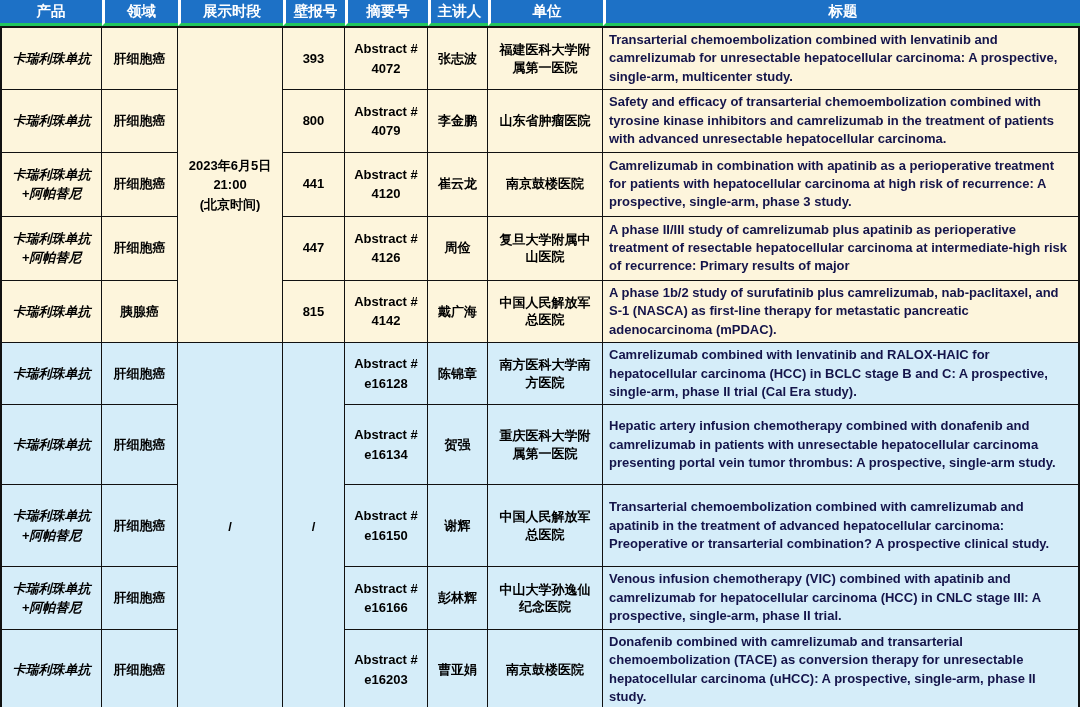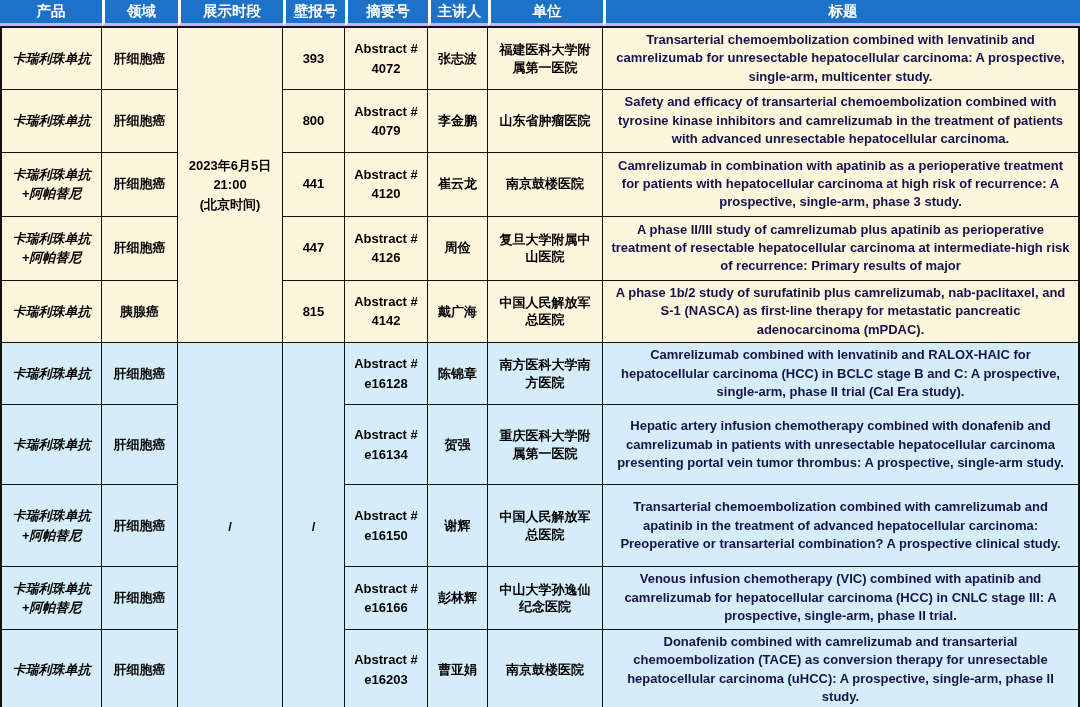--- a/index.html
+++ b/index.html
@@ -20,42 +20,42 @@
     width:1080px;table-layout:fixed;
     border-collapse:separate;border-spacing:0;
   }
   
   thead th{
     background:var(--header-bg);
     color:var(--header-text);
     font-size:14.5px;font-weight:bold;
     height:21px;padding:1px 0;
     border-left:3px solid #fff;
-    border-bottom:3px solid #c4b5fd;
+    border-bottom:3px solid #22c55e;
     text-align:center;vertical-align:middle;
   }
   thead th:first-child{border-left:none;}
   
   tbody td{
     border-right:1px solid var(--grid-color);
     border-bottom:1px solid var(--grid-color);
     vertical-align:middle;text-align:center;
     color:var(--body-text);
     font-weight:bold;font-size:13px;line-height:1.35;
     padding:2px 4px;box-sizing:border-box;
     overflow:hidden;
   }
   tbody tr td:first-child{border-left:2px solid var(--grid-color);font-style:italic;}
   tbody tr.first td{border-top:2px solid var(--grid-color);}
   tbody tr.last td{border-bottom:2px solid var(--grid-color);}
   tbody td:last-child{border-right:2px solid var(--grid-color);}
   tr.s1 td{background:var(--section1-bg);}
   tr.s2 td{background:var(--section2-bg);}
   td.title{
-    text-align:center;color:var(--title-color);
+    text-align:left;color:var(--title-color);
     font-size:13px;line-height:1.42;padding:3px 6px;
   }
   td.org{padding:12px 8px;}
   td.pre{white-space:pre-line;line-height:1.5;}
   
   tbody tr:nth-child(1) td{height:64px;}
   tbody tr:nth-child(2) td{height:60px;}
   tbody tr:nth-child(3) td{height:64px;}
   tbody tr:nth-child(4) td{height:64px;}
   tbody tr:nth-child(5) td{height:56px;}

